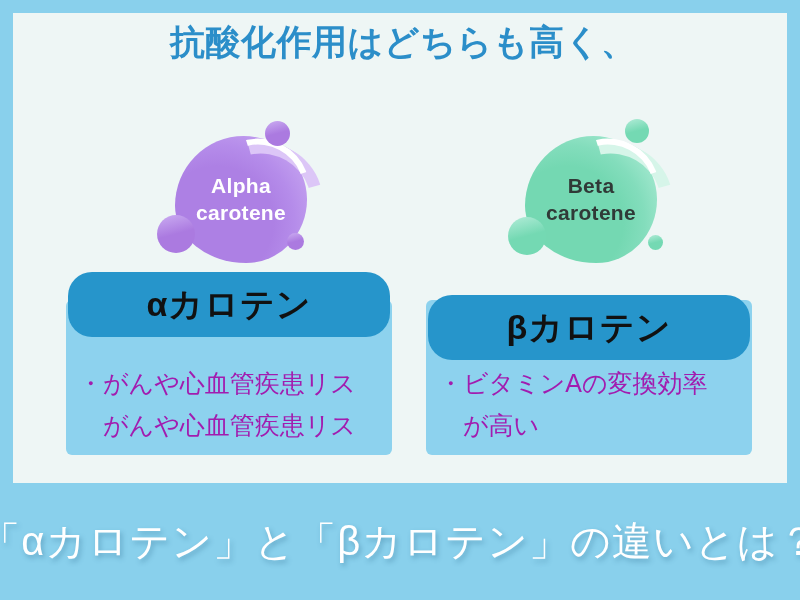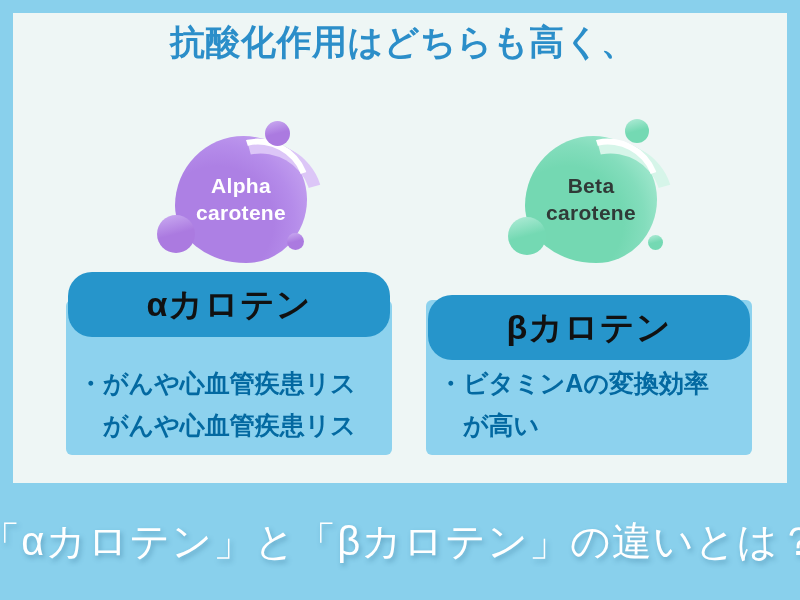--- a/index.html
+++ b/index.html
@@ -79,21 +79,21 @@
     position:absolute;top:272px;height:65px;width:322px;
     background:#2695cb;border-radius:24px;z-index:2;
     display:flex;align-items:center;justify-content:center;
     font-size:34px;font-weight:bold;color:#111111;letter-spacing:1px;
   }
   .col-header-alpha{left:68px;}
   .col-header-beta{left:428px;margin-top:23px;}
 
   .box-text{
     position:absolute;top:62px;left:0;right:17px;
-    font-size:25px;font-weight:bold;color:#0369a1;line-height:42px;
+    font-size:25px;font-weight:normal;color:#a21caf;line-height:42px;
   }
   .bullet-line{margin-left:12px;white-space:nowrap;}
   .cont-line{margin-left:37px;white-space:nowrap;}
 
   
   .footer{
     position:absolute;left:0;top:483px;width:800px;height:117px;
     display:flex;align-items:center;justify-content:center;
     color:#ffffff;font-size:40px;letter-spacing:1px;
     text-shadow:2px 3px 5px rgba(30,90,125,0.35);

